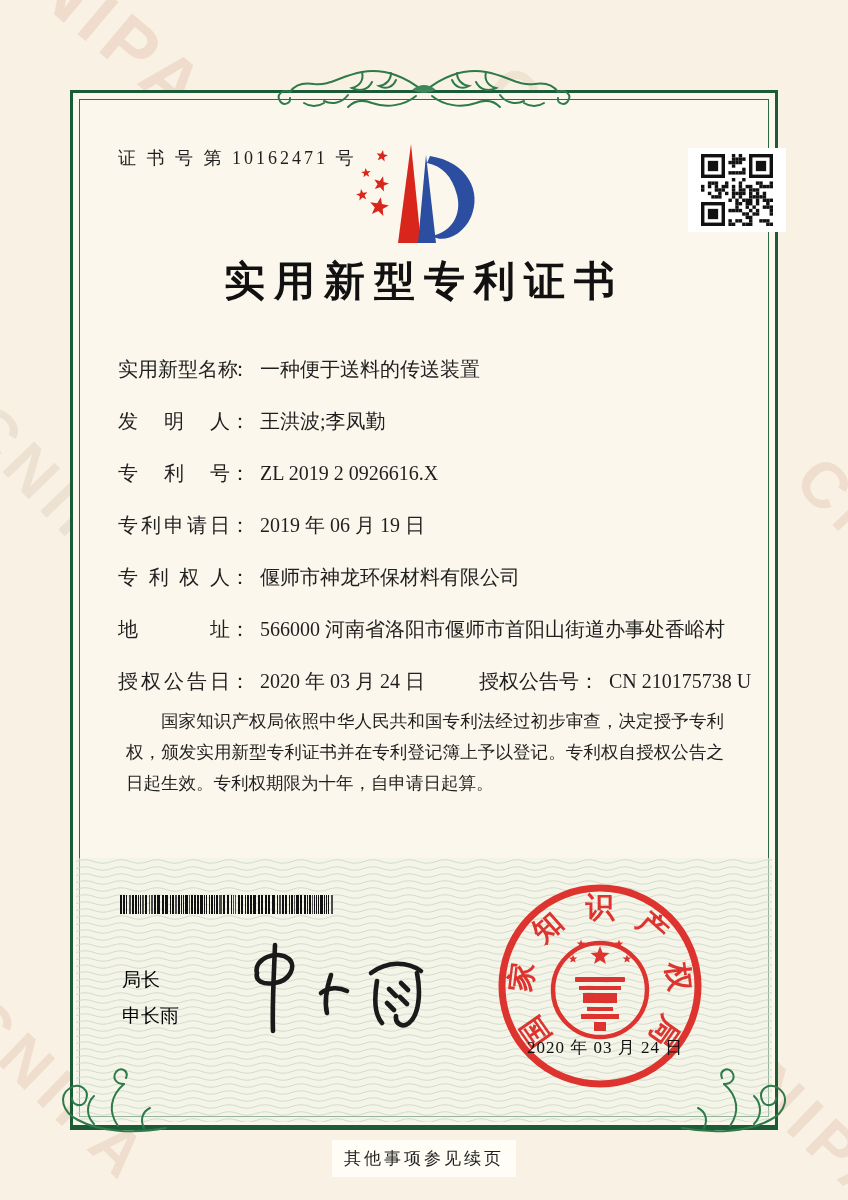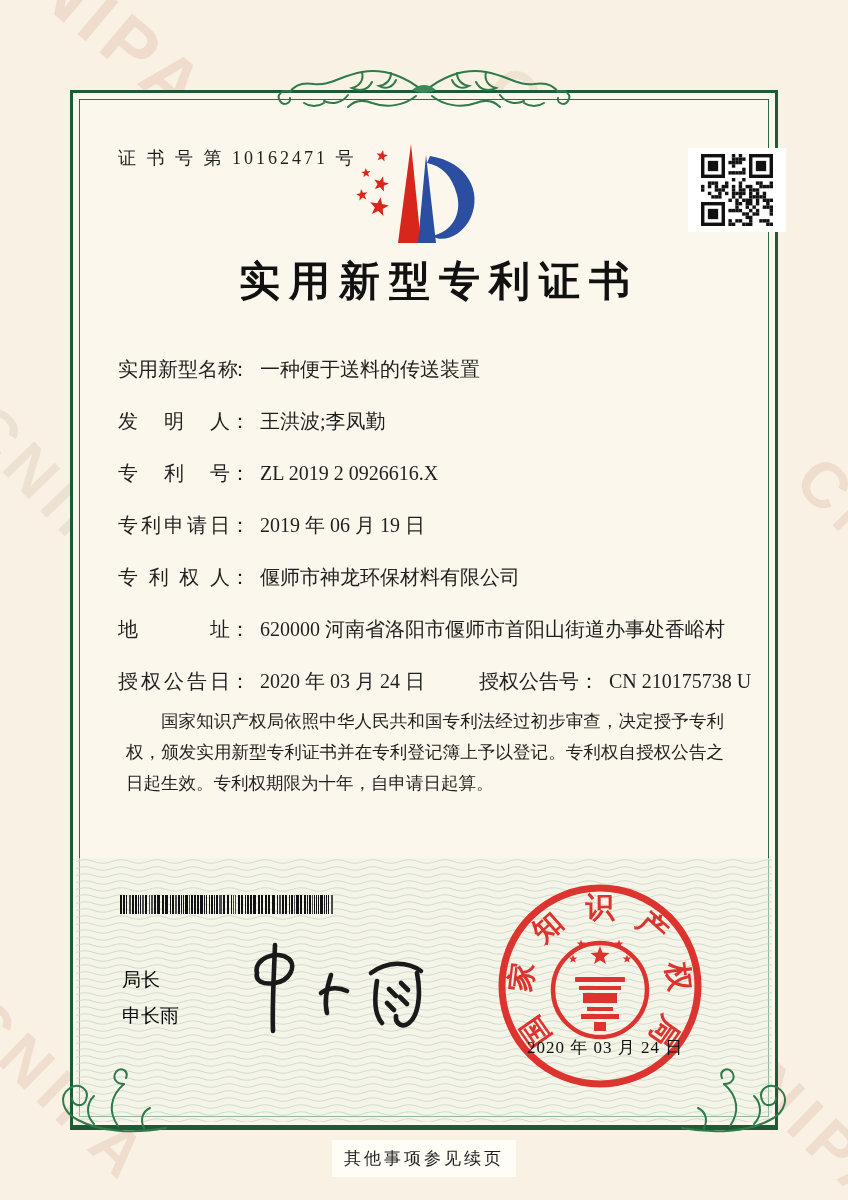--- a/index.html
+++ b/index.html
@@ -17,21 +17,21 @@
       border:3px solid #1c5b38;border-bottom-width:5px;background:#fcf7ec;}
   .frame-inner{position:absolute;z-index:2;left:79px;top:99px;width:688px;height:1016px;
       border:1px solid #2a6b44;}
   .waves{position:absolute;z-index:2;left:76px;top:858px;}
   .content{position:absolute;z-index:4;left:0;top:0;width:848px;height:1008px;}
   .cert-no{position:absolute;left:118px;top:146px;font-size:18px;letter-spacing:3px;}
   .logo{position:absolute;left:352px;top:140px;}
   .qr-box{position:absolute;left:688px;top:148px;width:98px;height:84px;background:#ffffff;}
   .qr-box svg{position:absolute;left:13px;top:6px;}
   .title{position:absolute;left:74px;top:254px;width:700px;text-align:center;
-      font-size:41px;font-weight:bold;letter-spacing:9px;color:#111;padding-left:15px;}
+      font-size:41px;font-weight:bold;letter-spacing:9px;color:#111;}
   .fields{position:absolute;left:118px;top:356px;width:630px;font-size:20px;}
   .frow{height:29px;margin-bottom:23px;white-space:nowrap;}
   .f-label{display:inline-block;width:112px;text-align:justify;text-align-last:justify;vertical-align:top;}
   .f-colon{margin-right:10px;}
   .f-pair2{display:inline-block;margin-left:54px;}
   .paras{position:absolute;left:118px;top:698px;width:614px;font-size:17.5px;line-height:31px;text-align:justify;}
   .paras p{margin:8px;text-indent:2em;}
   .barcode{position:absolute;left:120px;top:895px;}
   .signer{position:absolute;left:122px;top:962px;font-family:"Liberation Sans","DejaVu Sans",sans-serif;
       font-size:19px;line-height:36px;color:#000000;}
@@ -266,21 +266,21 @@
     </div>
 
     <div class="title">实用新型专利证书</div>
 
     <div class="fields" id="fields">
         <div class="frow"><span class="f-label">实用新型名称</span><span class="f-colon">：</span><span class="f-value">一种便于送料的传送装置</span></div>
         <div class="frow"><span class="f-label">发明人</span><span class="f-colon">：</span><span class="f-value">王洪波;李凤勤</span></div>
         <div class="frow"><span class="f-label">专利号</span><span class="f-colon">：</span><span class="f-value">ZL 2019 2 0926616.X</span></div>
         <div class="frow"><span class="f-label">专利申请日</span><span class="f-colon">：</span><span class="f-value">2019 年 06 月 19 日</span></div>
         <div class="frow"><span class="f-label">专利权人</span><span class="f-colon">：</span><span class="f-value">偃师市神龙环保材料有限公司</span></div>
-        <div class="frow"><span class="f-label">地址</span><span class="f-colon">：</span><span class="f-value">620000 河南省洛阳市偃师市首阳山街道办事处香峪村</span></div>
+        <div class="frow"><span class="f-label">地址</span><span class="f-colon">：</span><span class="f-value">566000 河南省洛阳市偃师市首阳山街道办事处香峪村</span></div>
         <div class="frow"><span class="f-label">授权公告日</span><span class="f-colon">：</span><span class="f-value">2020 年 03 月 24 日</span><span class="f-pair2"><span class="">授权公告号</span><span class="f-colon">：</span><span class="f-value">CN 210175738 U</span></span></div>
       </div>
 
     <div class="paras" id="paras">
         <p>国家知识产权局依照中华人民共和国专利法经过初步审查，决定授予专利权，颁发实用新型专利证书并在专利登记簿上予以登记。专利权自授权公告之日起生效。专利权期限为十年，自申请日起算。</p>
       </div>
 
     <svg class="barcode" id="barcode" width="216" height="20">
         <rect x="0" y="0" width="2" height="19" fill="#111"></rect>
         <rect x="3" y="0" width="2" height="19" fill="#111"></rect>

